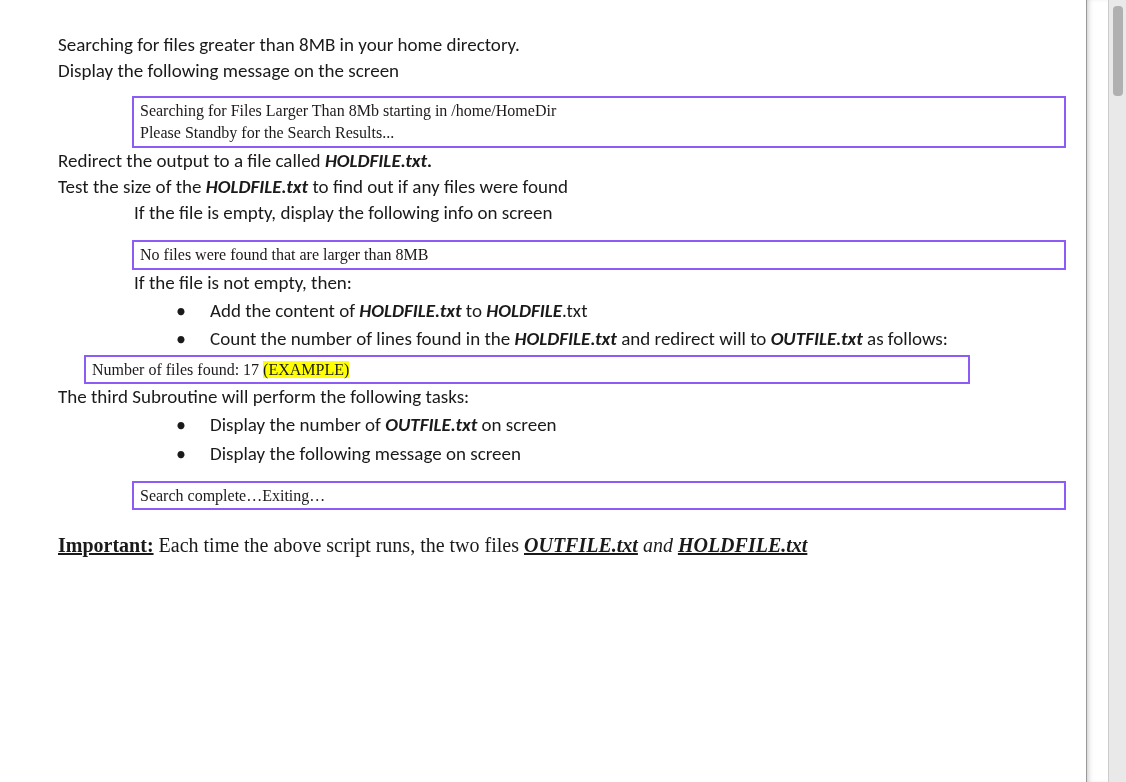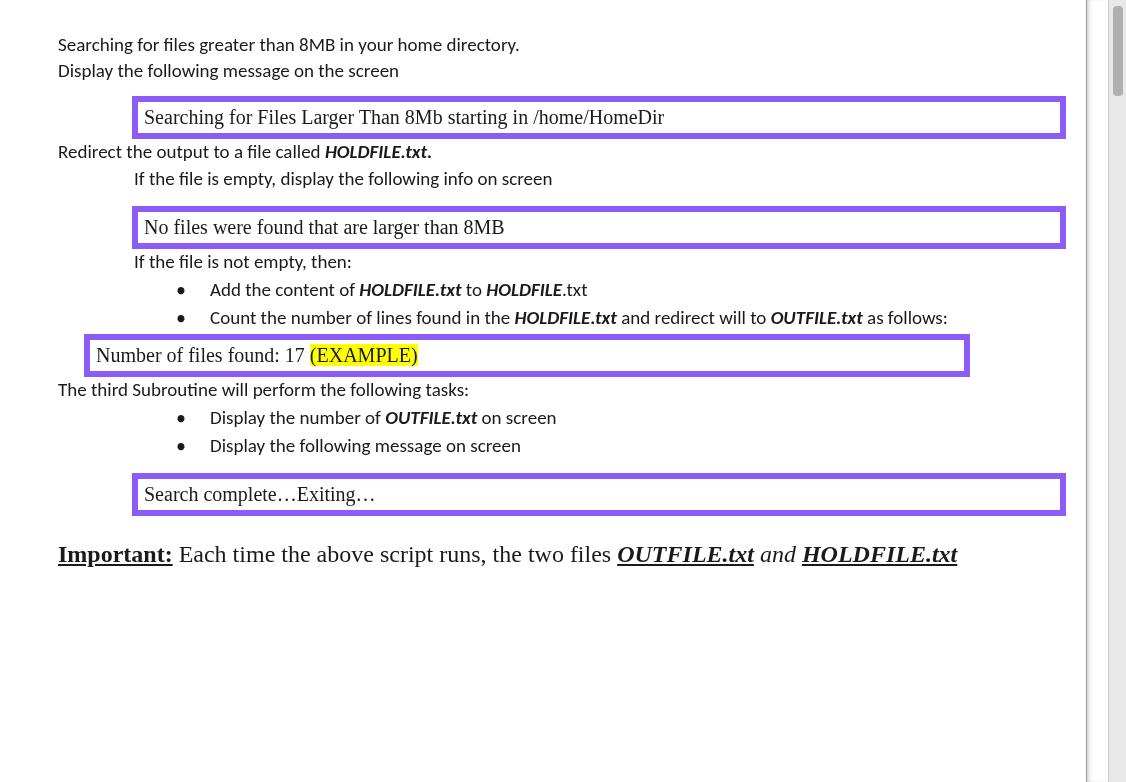--- a/index.html
+++ b/index.html
@@ -15,23 +15,23 @@
       width: 1126px;
       height: 782px;
       position: relative;
       overflow: hidden;
     }
     .page {
       padding: 32px 60px 20px 58px;
       line-height: 1.38;
     }
     .box {
-      border: 6px solid #8b5cf6;
+      border: 2px solid #8b5cf6;
       font-family: "Times New Roman", Times, serif;
-      font-size: 20px;
+      font-size: 16px;
       padding: 2px 6px;
       line-height: 1.35;
     }
     .box-wrap-1 { margin-left: 74px; margin-top: 12px; margin-right: 0px; }
     .box-wrap-2 { margin-left: 74px; margin-top: 14px; margin-right: 0px; }
     .box-wrap-3 { margin-left: 26px; margin-top: 2px; margin-right: 96px; }
     .box-wrap-4 { margin-left: 74px; margin-top: 14px; margin-right: 0px; }
     .calibri { font-family: Calibri, Arial, sans-serif; }
     .indent-1 { margin-left: 76px; }
     .bullets {
@@ -47,21 +47,21 @@
     .bullets li::before {
       content: "•";
       position: absolute;
       left: 0;
       top: 0;
       font-size: 20px;
     }
     .bi { font-weight: bold; font-style: italic; }
     .hl { background: #ffff00; }
     .ud { text-decoration: underline; }
-    .serif { font-family: "Times New Roman", Times, serif; font-size: 24px; }
+    .serif { font-family: "Times New Roman", Times, serif; font-size: 20px; }
     .imp-block { margin-top: 22px; }
     .scrollbar {
       position: absolute;
       top: 0;
       right: 0;
       width: 18px;
       height: 100%;
       background: #e9e9e9;
       border-left: 1px solid #ccc;
       display: flex;
@@ -90,27 +90,31 @@
 <body>
 
 <div class="page">
 
   <div>Searching for files greater than 8MB in your home directory.</div>
   <div>Display the following message on the screen</div>
 
   <div class="box-wrap-1">
     <div class="box">
       <div>Searching for Files Larger Than 8Mb starting in /home/HomeDir</div>
+      <div>Please Standby for the Search Results...</div>
     </div>
   </div>
 
   <div>
     <span>Redirect the output to a file called </span><span class="bi">HOLDFILE.txt.</span>
   </div>
 
+  <div>
+    <span>Test the size of the </span><span class="bi">HOLDFILE.txt</span><span> to find out if any files were found</span>
+  </div>
 
   <div class="indent-1">If the file is empty, display the following info on screen</div>
 
   <div class="box-wrap-2">
     <div class="box">
       <div>No files were found that are larger than 8MB</div>
     </div>
   </div>
 
   <div class="indent-1">If the file is not empty, then:</div>

